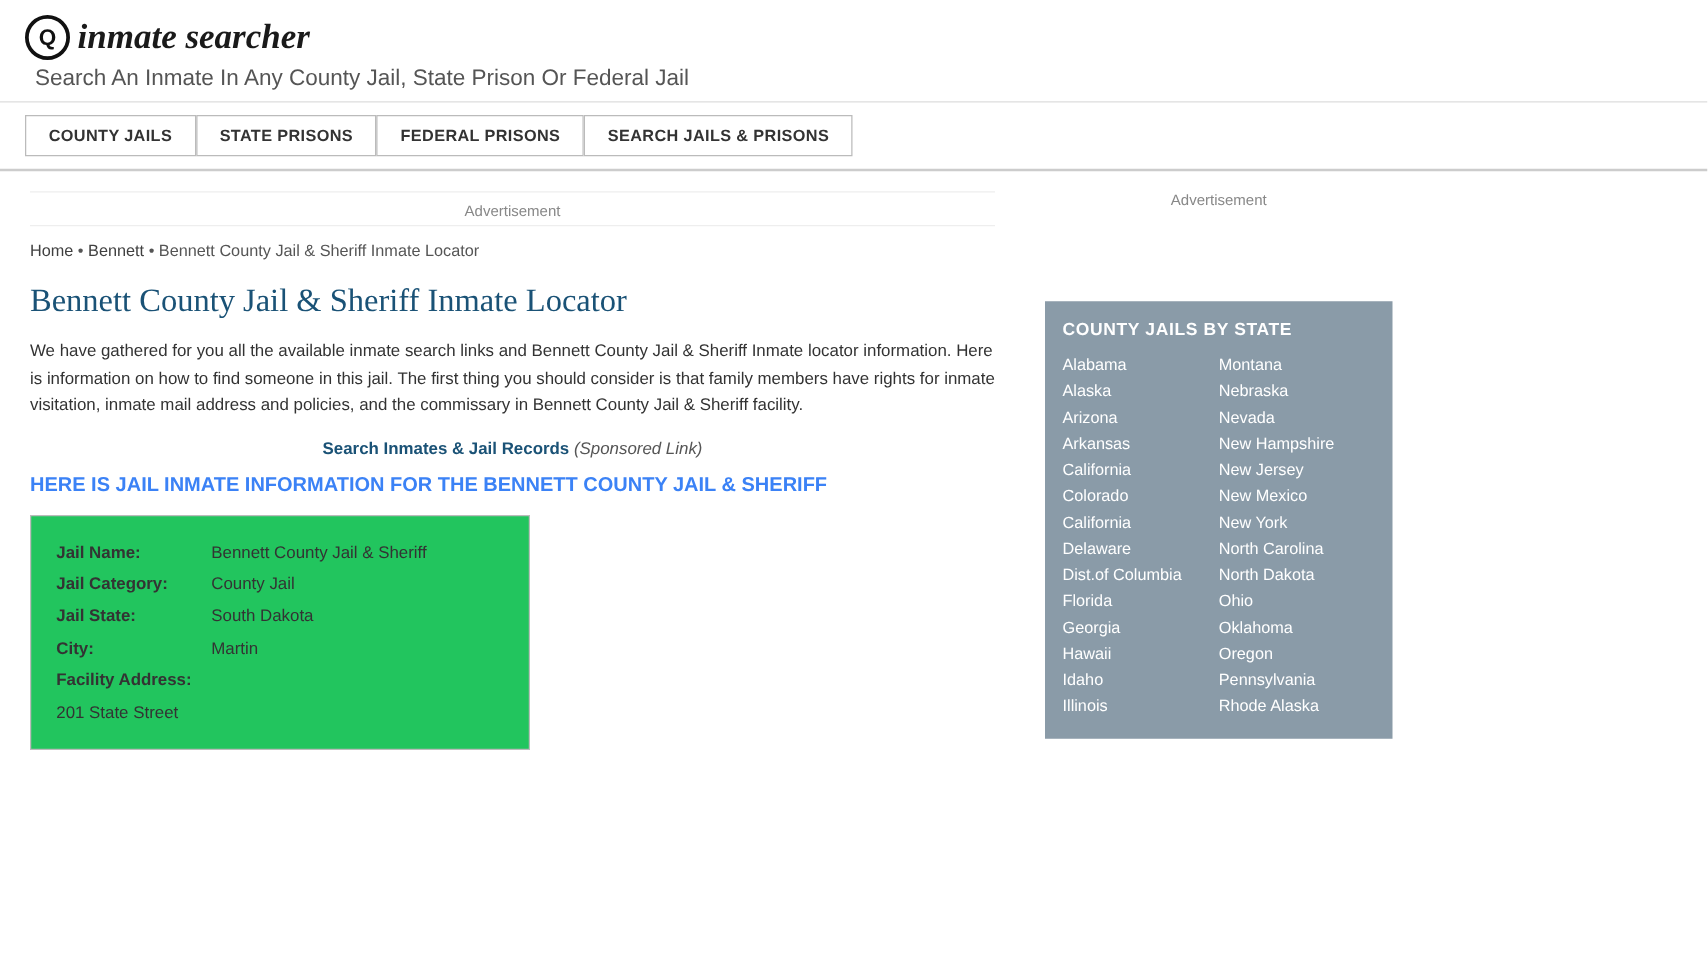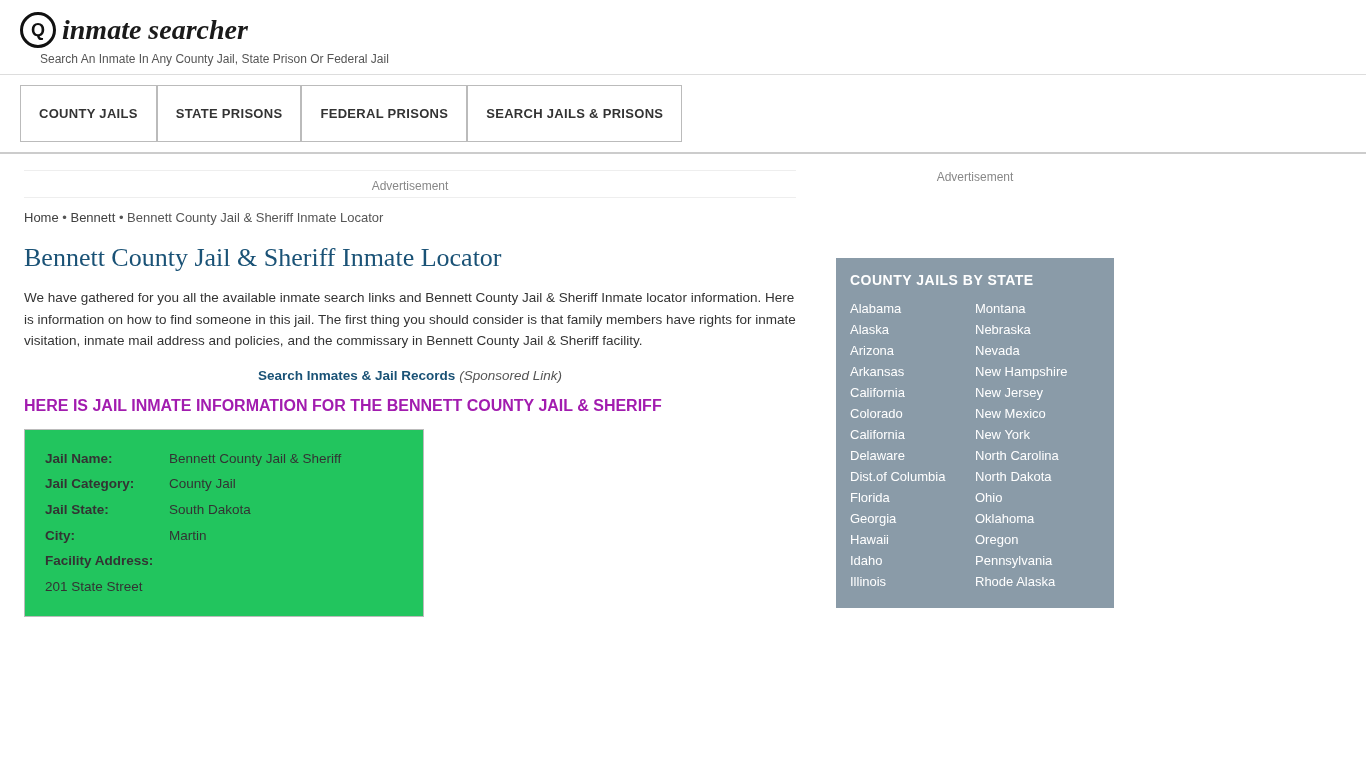--- a/index.html
+++ b/index.html
@@ -3,43 +3,43 @@
   <meta charset="utf-8">
   <style>
     * { margin: 0; padding: 0; box-sizing: border-box; }
     body { font-family: Arial, sans-serif; font-size: 14px; color: #333; background: #fff; }
 
     #header { padding: 12px 20px 8px 20px; border-bottom: 1px solid #ddd; }
     #logo-area { display: flex; align-items: center; gap: 6px; margin-bottom: 4px; }
     #logo-icon { width: 36px; height: 36px; border: 3px solid #111; border-radius: 50%; display: flex; align-items: center; justify-content: center; font-size: 18px; font-weight: bold; color: #111; }
     #logo-text { font-size: 28px; font-style: italic; font-weight: bold; color: #111; font-family: Georgia, serif; }
     #logo-text span { color: #1a1a1a; }
-    #tagline { font-size: 12px; color: #555; margin-left: 20px; }
+    #tagline { font-size: 18px; color: #555; margin-left: 8px; }
 
     #nav { display: flex; gap: 0; padding: 10px 20px; border-bottom: 2px solid #ccc; }
-    .nav-btn { padding: 20px 18px; border: 1px solid #bbb; background: #fff; font-size: 13px; font-weight: bold; color: #333; cursor: pointer; letter-spacing: 0.3px; text-transform: uppercase; }
+    .nav-btn { padding: 8px 18px; border: 1px solid #bbb; background: #fff; font-size: 13px; font-weight: bold; color: #333; cursor: pointer; letter-spacing: 0.3px; text-transform: uppercase; }
 
     #content-wrapper { display: flex; }
     #main { flex: 1; padding: 16px 24px; max-width: 820px; }
     #sidebar { width: 310px; min-width: 290px; padding: 10px 16px; }
 
     #ad-banner { text-align: center; color: #888; font-size: 12px; padding: 8px 0 4px 0; border-top: 1px solid #eee; border-bottom: 1px solid #eee; margin-bottom: 12px; }
 
     #breadcrumb { font-size: 13px; margin-bottom: 18px; color: #555; }
     #breadcrumb a { color: #404040; text-decoration: none; }
 
     #page-title { font-size: 26px; color: #1a5276; font-family: Georgia, serif; margin-bottom: 14px; font-weight: normal; }
 
     #intro-text { font-size: 13.5px; line-height: 1.6; color: #333; margin-bottom: 16px; }
 
     #search-link { text-align: center; margin: 14px 0; font-size: 13.5px; }
     #search-link a { color: #1a5276; font-weight: bold; text-decoration: none; text-align: center; }
     #search-link .sponsored { color: #555; font-style: italic; }
 
-    #info-heading { font-size: 16px; font-weight: bold; color: #a21caf; margin-bottom: 14px; text-transform: uppercase; }
+    #info-heading { font-size: 16px; font-weight: bold; color: #3b82f6; margin-bottom: 14px; text-transform: uppercase; }
 
     #jail-info-box { border: 1px solid #bbb; background: #22c55e; padding: 16px 20px; font-size: 13.5px; line-height: 1.9; max-width: 400px; }
     #jail-info-box .field-row { display: flex; gap: 4px; }
     #jail-info-box .field-label { font-weight: bold; min-width: 120px; }
     #jail-info-box .field-value { color: #333; }
 
     
     #sidebar-ad { text-align: center; color: #888; font-size: 12px; padding: 6px 0 60px 0; margin-bottom: 14px; }
 
     #county-jails-box { background: #8a9ba8; padding: 14px 14px 16px 14px; }

